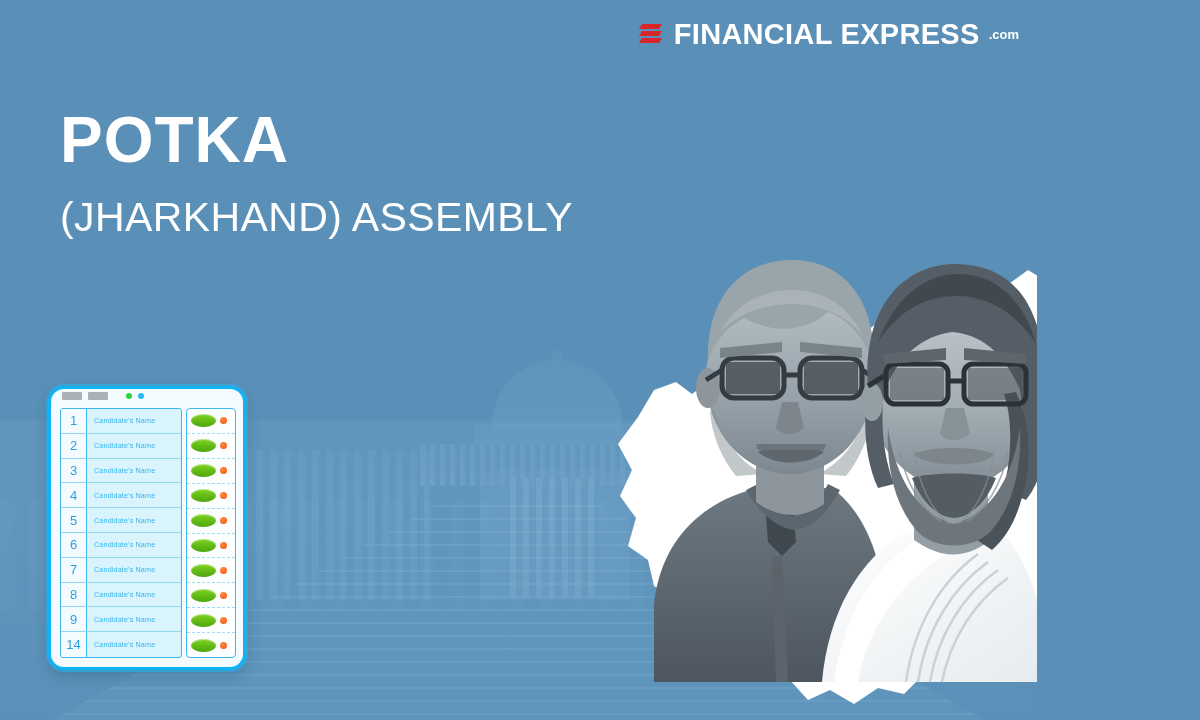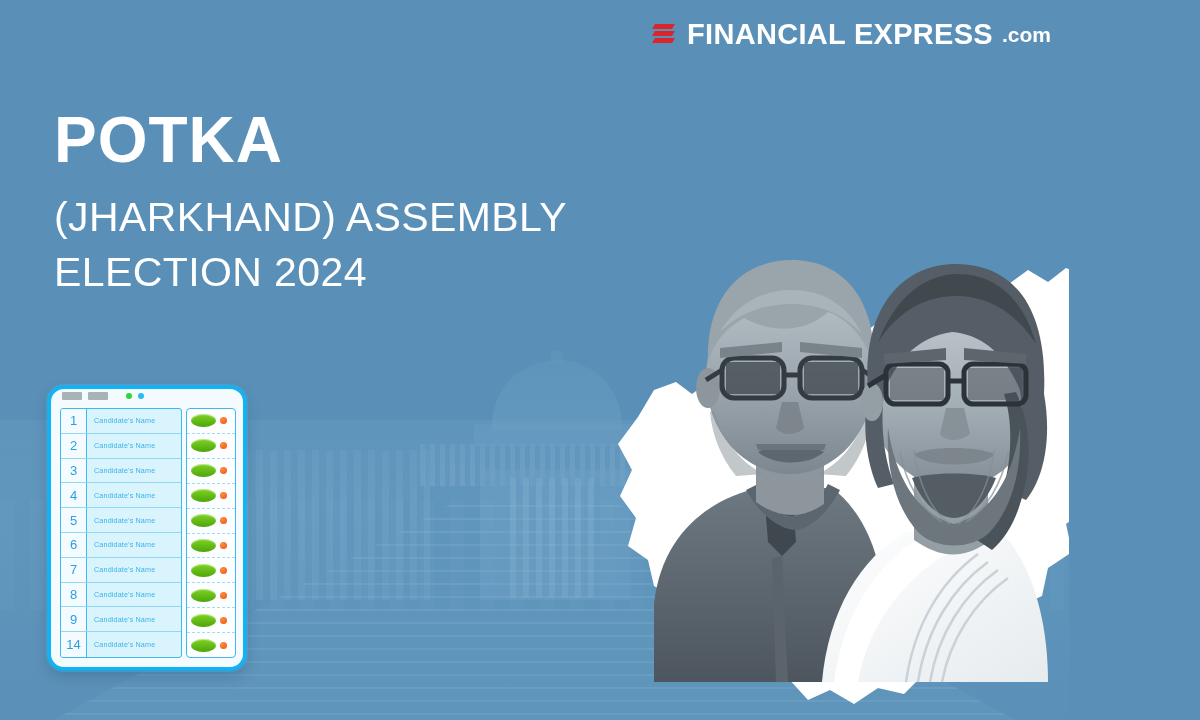--- a/index.html
+++ b/index.html
@@ -4,21 +4,20 @@
 <style>
   html,body{margin:0;padding:0;}
   body{
     width:1200px;height:720px;overflow:hidden;
     font-family:"Liberation Sans","DejaVu Sans",sans-serif;
     background:#5a90b8;
   }
   .stage{
     position:relative;width:1037px;height:720px;overflow:hidden;
     background:#8b5cf6;
-    padding-left:32px;
   }
 
   
   .backdrop{position:absolute;inset:0;overflow:hidden;}
   .bd-sky{position:absolute;inset:0;background:#5a90b8;}
   .bd-ground{
     position:absolute;left:0;right:0;bottom:0;height:300px;
     background:linear-gradient(180deg,rgba(118,168,201,.55),rgba(100,152,188,.15));
   }
   .bd-dome{
@@ -84,27 +83,27 @@
   
   .logo{
     position:absolute;right:18px;top:20px;display:flex;align-items:center;gap:9px;
   }
   .logo-mark{width:26px;height:28px;display:block;}
   .logo-text{
     color:#ffffff;font-weight:bold;font-size:29px;letter-spacing:.3px;
     line-height:1;white-space:nowrap;
   }
   .logo-dotcom{
-    color:#ffffff;font-weight:bold;font-size:21px;letter-spacing:0;
+    color:#ffffff;font-weight:bold;font-size:13px;letter-spacing:0;
     line-height:1;
   }
 
   
   .headline{
-    position:absolute;left:54px;top:108px;width:640px;
+    position:absolute;left:60px;top:108px;width:640px;
     color:#ffffff;
   }
   .hl-main{
     font-size:64px;font-weight:bold;line-height:1.0;letter-spacing:1px;
     margin:0 0 18px 0;
   }
   .hl-sub{
     font-size:41px;font-weight:normal;line-height:1.34;letter-spacing:.4px;
     margin:0;
   }
@@ -209,21 +208,20 @@
         <path d="M-1 1 L7 1 L2 28 L-4 28 Z" opacity="0"></path>
       </g>
     </svg>
     <span class="logo-text">FINANCIAL EXPRESS</span>
     <span class="logo-dotcom">.com</span>
   </div>
 
   <div class="headline">
     <div class="hl-main">POTKA</div>
     <div class="hl-sub">(JHARKHAND) ASSEMBLY</div>
-    <div class="hl-sub">ELECTION 2024</div>
   </div>
 
   <div class="mapwrap">
     <svg class="map-shape" viewBox="0 0 560 510">
       <path fill="#ffffff" d="
         M 42,205 L 58,178 L 80,170 L 96,182 L 118,166 L 140,172 L 158,154
         L 186,146 L 206,126 L 232,118 L 258,128 L 280,112 L 300,120 L 318,104
         L 344,96 L 362,74 L 388,62 L 410,74 L 432,58 L 452,70 L 470,56
         L 492,66 L 506,92 L 498,120 L 512,142 L 500,170 L 514,196 L 498,222
         L 508,248 L 486,268 L 492,296 L 470,312 L 476,340 L 452,356

